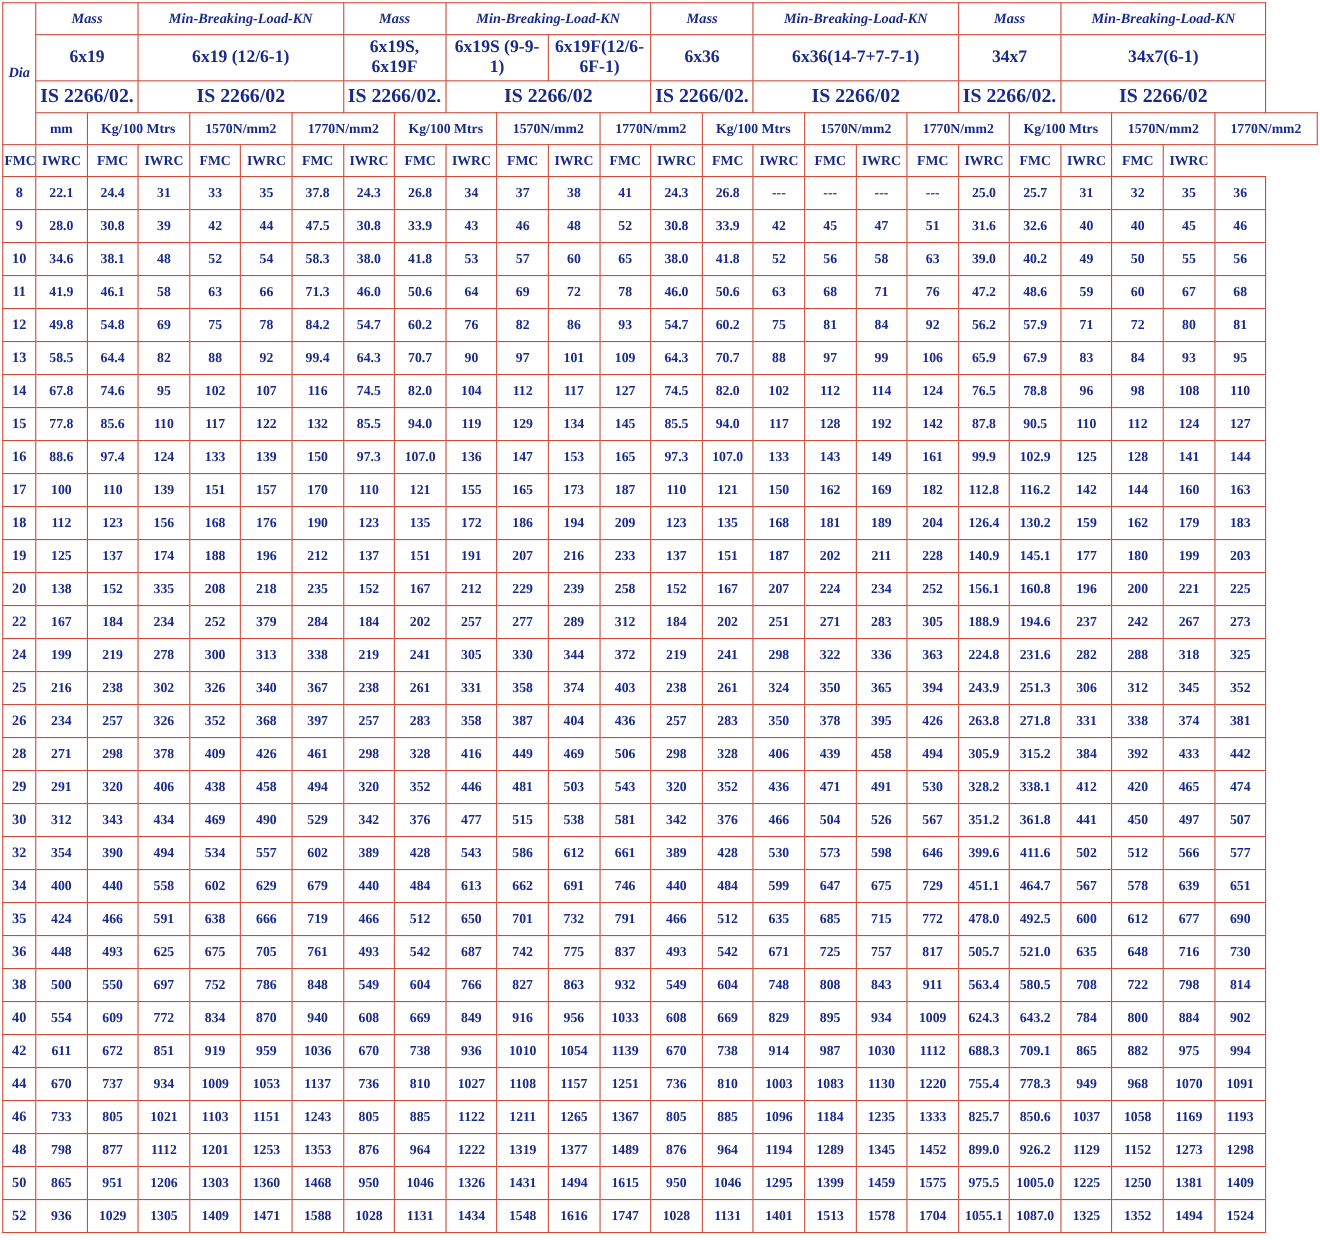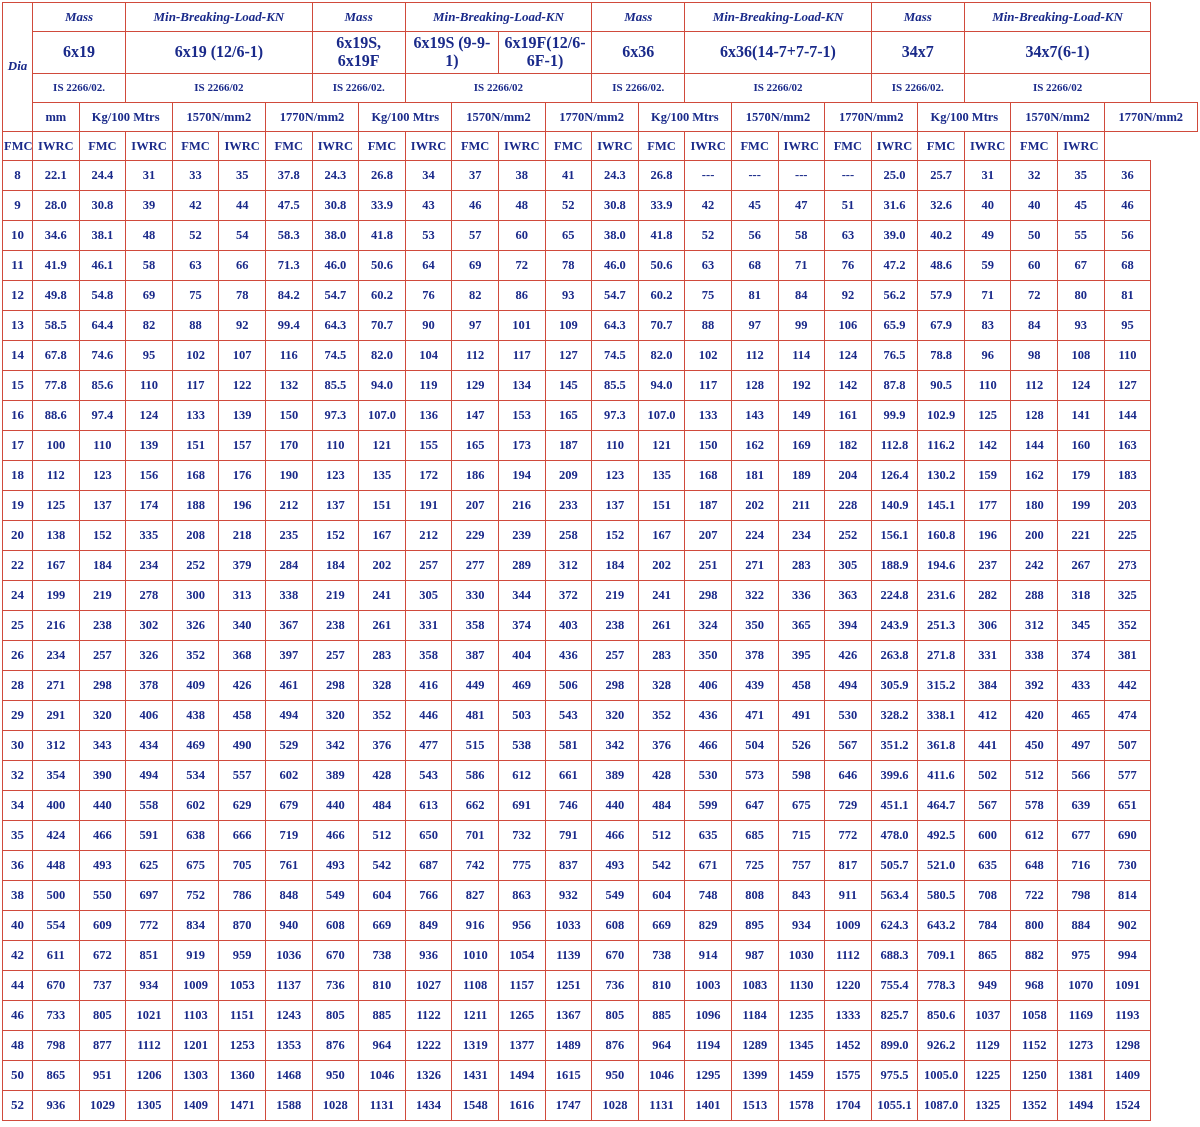--- a/index.html
+++ b/index.html
@@ -26,21 +26,21 @@
     font-family: "Liberation Serif", serif;
     padding: 2px 1px;
     line-height: 1.15;
     overflow: hidden;
   }
   table.spec thead th {
     font-size: 13px;
   }
   table.spec thead tr.grp-head th { height: 24px; font-style: italic; }
   table.spec thead tr.grp-name th { height: 34px; font-size: 16px; }
-  table.spec thead tr.std th { height: 24px; font-size: 11px; }
+  table.spec thead tr.std th { height: 24px; font-size: 18px; }
   table.spec thead tr.unit th { height: 24px; font-size: 12.5px; margin-top: 32px; }
   table.spec thead tr.sub th { height: 24px; font-size: 12.5px; margin-top: 45px; }
   table.spec tbody td {
     font-size: 12.5px;
     height: 25px;
   }
   table.spec tbody td.dia {
     font-size: 13px;
   }
   .col-dia { width: 30px; }

